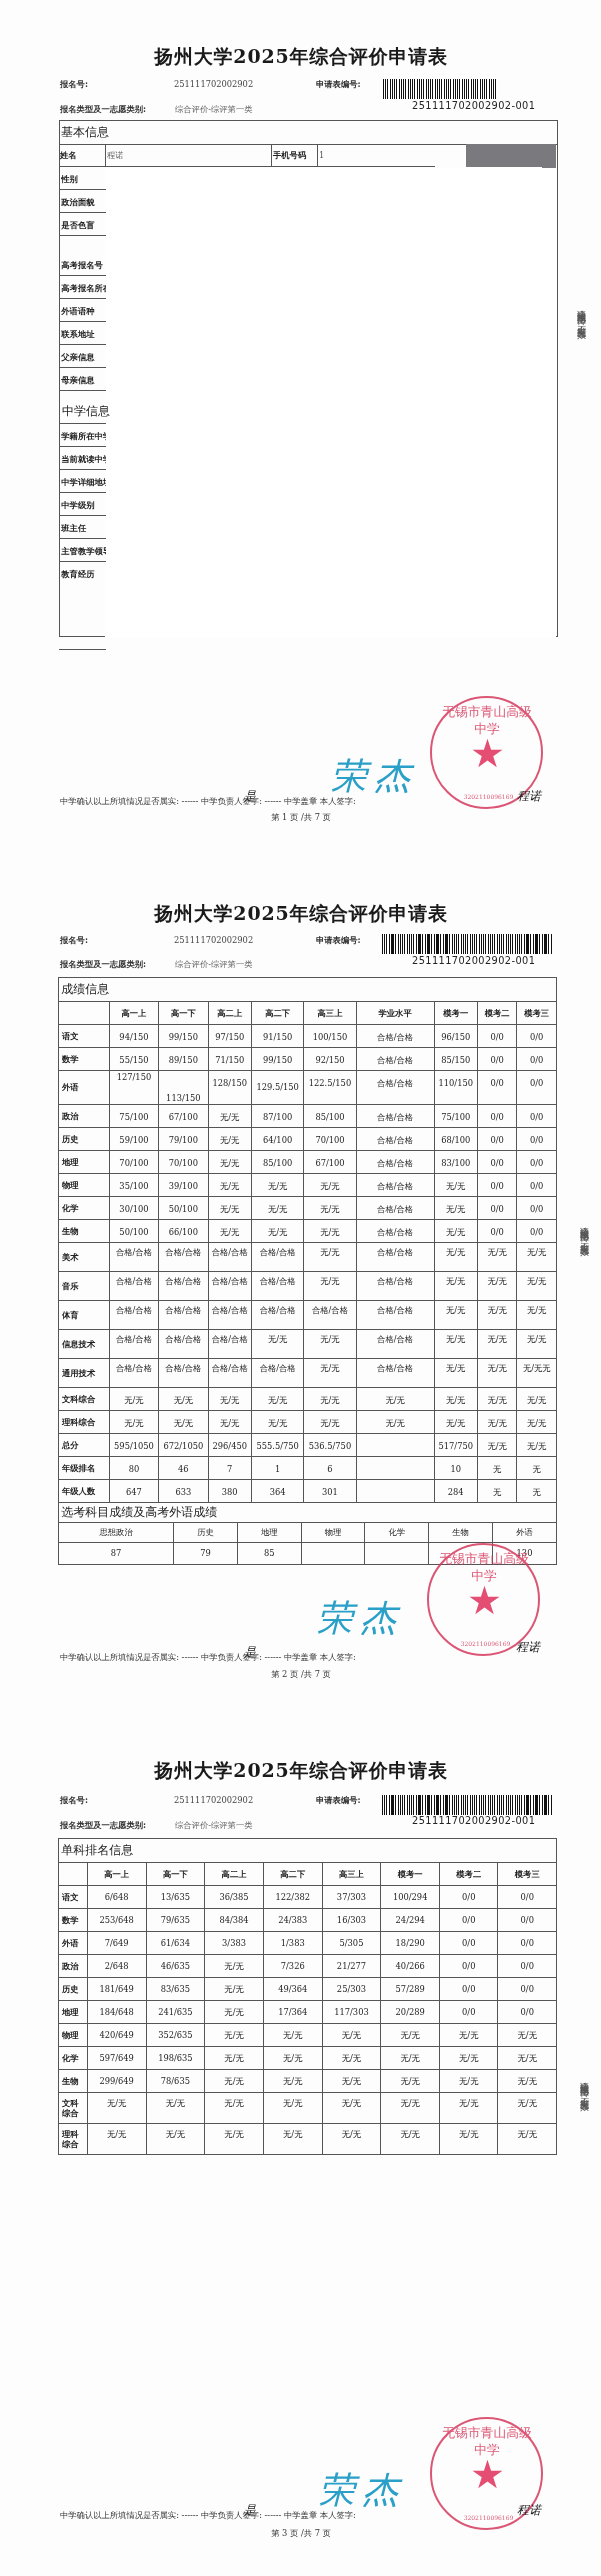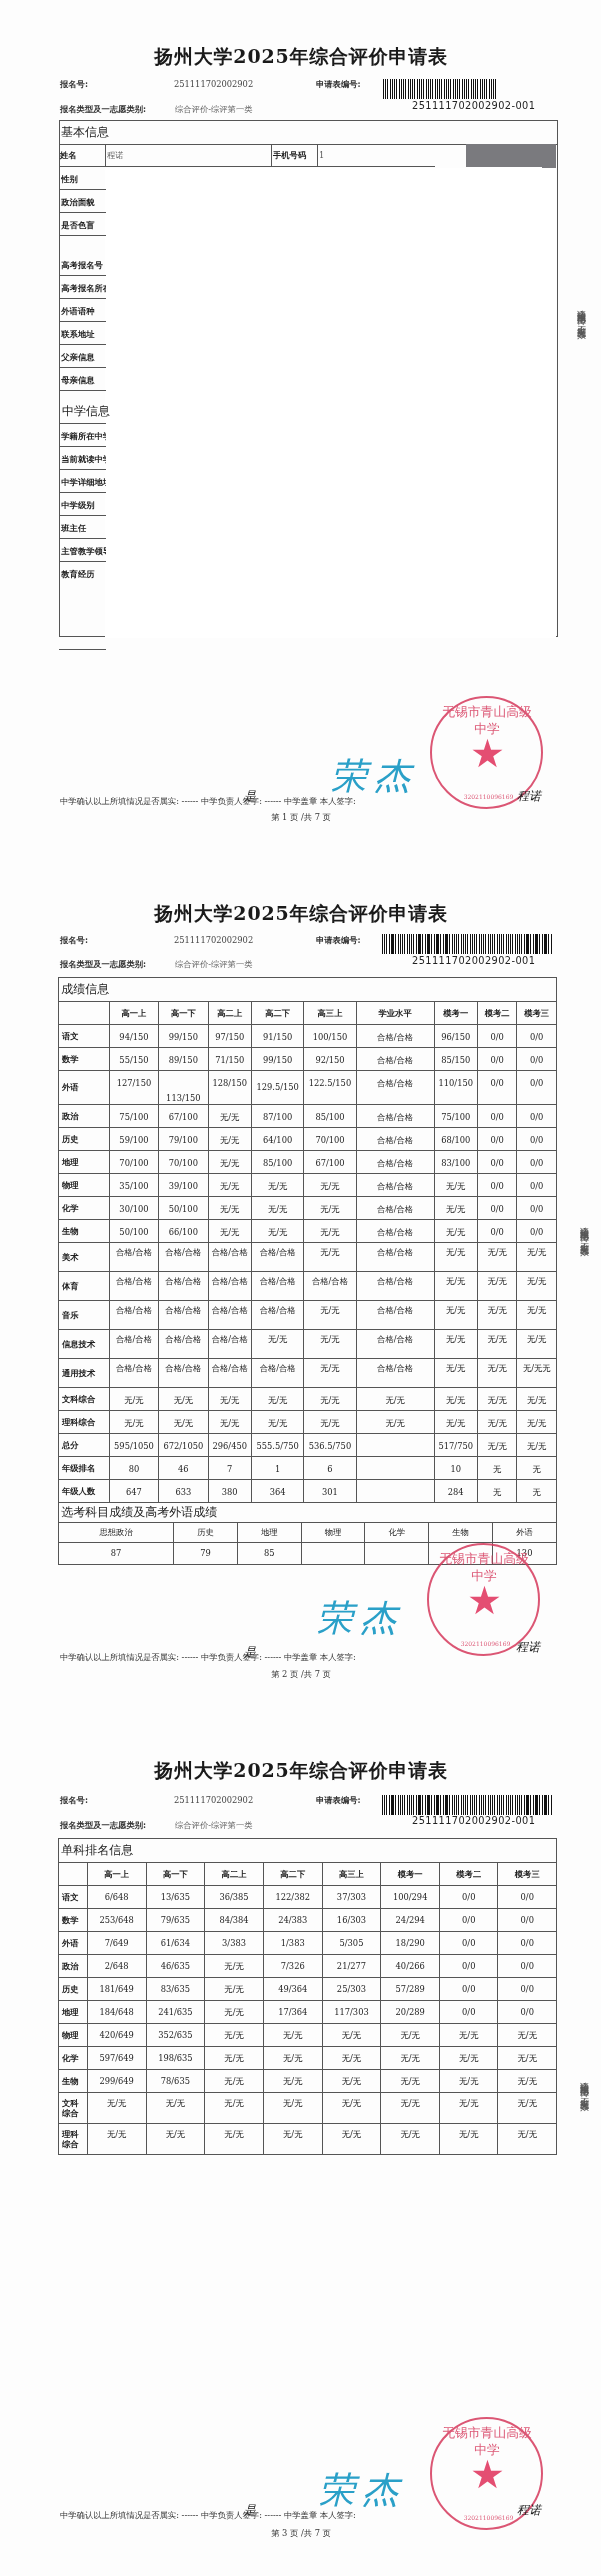--- a/index.html
+++ b/index.html
@@ -144,21 +144,21 @@
           <td style="vertical-align:top;padding-top:6px;line-height:12px;">71/150</td>
           <td style="vertical-align:top;padding-top:6px;line-height:12px;">99/150</td>
           <td style="vertical-align:top;padding-top:6px;line-height:12px;">92/150</td>
           <td style="vertical-align:top;padding-top:6px;line-height:12px;">合格/合格</td>
           <td style="vertical-align:top;padding-top:6px;line-height:12px;">85/150</td>
           <td style="vertical-align:top;padding-top:6px;line-height:12px;">0/0</td>
           <td style="vertical-align:top;padding-top:6px;line-height:12px;">0/0</td>
         </tr>
         <tr style="height:23px;">
           <td class="rowlabel">外语</td>
-          <td style="vertical-align:top;padding-top:6px;line-height:12px;">127/150</td>
+          <td style="vertical-align:top;line-height:12px;">127/150</td>
           <td style="vertical-align:top;padding-top:21px;line-height:12px;">113/150</td>
           <td style="vertical-align:top;padding-top:6px;line-height:12px;">128/150</td>
           <td style="vertical-align:top;padding-top:10px;line-height:12px;">129.5/150</td>
           <td style="vertical-align:top;padding-top:6px;line-height:12px;">122.5/150</td>
           <td style="vertical-align:top;padding-top:6px;line-height:12px;">合格/合格</td>
           <td style="vertical-align:top;padding-top:6px;line-height:12px;">110/150</td>
           <td style="vertical-align:top;padding-top:6px;line-height:12px;">0/0</td>
           <td style="vertical-align:top;padding-top:6px;line-height:12px;">0/0</td>
         </tr>
         <tr style="height:23px;">
@@ -239,38 +239,38 @@
           <td style="vertical-align:top;padding-top:3px;line-height:12px;">合格/合格</td>
           <td style="vertical-align:top;padding-top:3px;line-height:12px;">合格/合格</td>
           <td style="vertical-align:top;padding-top:3px;line-height:12px;">合格/合格</td>
           <td style="vertical-align:top;padding-top:3px;line-height:12px;">无/无</td>
           <td style="vertical-align:top;padding-top:3px;line-height:12px;">合格/合格</td>
           <td style="vertical-align:top;padding-top:3px;line-height:12px;">无/无</td>
           <td style="vertical-align:top;padding-top:3px;line-height:12px;">无/无</td>
           <td style="vertical-align:top;padding-top:3px;line-height:12px;">无/无</td>
         </tr>
         <tr style="height:29px;">
+          <td class="rowlabel">音乐</td>
+          <td style="vertical-align:top;padding-top:3px;line-height:12px;">合格/合格</td>
+          <td style="vertical-align:top;padding-top:3px;line-height:12px;">合格/合格</td>
+          <td style="vertical-align:top;padding-top:3px;line-height:12px;">合格/合格</td>
+          <td style="vertical-align:top;padding-top:3px;line-height:12px;">合格/合格</td>
+          <td style="vertical-align:top;padding-top:3px;line-height:12px;">无/无</td>
+          <td style="vertical-align:top;padding-top:3px;line-height:12px;">合格/合格</td>
+          <td style="vertical-align:top;padding-top:3px;line-height:12px;">无/无</td>
+          <td style="vertical-align:top;padding-top:3px;line-height:12px;">无/无</td>
+          <td style="vertical-align:top;padding-top:3px;line-height:12px;">无/无</td>
+        </tr>
+        <tr style="height:29px;">
           <td class="rowlabel">体育</td>
           <td style="vertical-align:top;padding-top:3px;line-height:12px;">合格/合格</td>
           <td style="vertical-align:top;padding-top:3px;line-height:12px;">合格/合格</td>
           <td style="vertical-align:top;padding-top:3px;line-height:12px;">合格/合格</td>
           <td style="vertical-align:top;padding-top:3px;line-height:12px;">合格/合格</td>
           <td style="vertical-align:top;padding-top:3px;line-height:12px;">合格/合格</td>
-          <td style="vertical-align:top;padding-top:3px;line-height:12px;">合格/合格</td>
-          <td style="vertical-align:top;padding-top:3px;line-height:12px;">无/无</td>
-          <td style="vertical-align:top;padding-top:3px;line-height:12px;">无/无</td>
-          <td style="vertical-align:top;padding-top:3px;line-height:12px;">无/无</td>
-        </tr>
-        <tr style="height:29px;">
-          <td class="rowlabel">音乐</td>
-          <td style="vertical-align:top;padding-top:3px;line-height:12px;">合格/合格</td>
-          <td style="vertical-align:top;padding-top:3px;line-height:12px;">合格/合格</td>
-          <td style="vertical-align:top;padding-top:3px;line-height:12px;">合格/合格</td>
-          <td style="vertical-align:top;padding-top:3px;line-height:12px;">合格/合格</td>
-          <td style="vertical-align:top;padding-top:3px;line-height:12px;">无/无</td>
           <td style="vertical-align:top;padding-top:3px;line-height:12px;">合格/合格</td>
           <td style="vertical-align:top;padding-top:3px;line-height:12px;">无/无</td>
           <td style="vertical-align:top;padding-top:3px;line-height:12px;">无/无</td>
           <td style="vertical-align:top;padding-top:3px;line-height:12px;">无/无</td>
         </tr>
         <tr style="height:29px;">
           <td class="rowlabel">信息技术</td>
           <td style="vertical-align:top;padding-top:3px;line-height:12px;">合格/合格</td>
           <td style="vertical-align:top;padding-top:3px;line-height:12px;">合格/合格</td>
           <td style="vertical-align:top;padding-top:3px;line-height:12px;">合格/合格</td>

